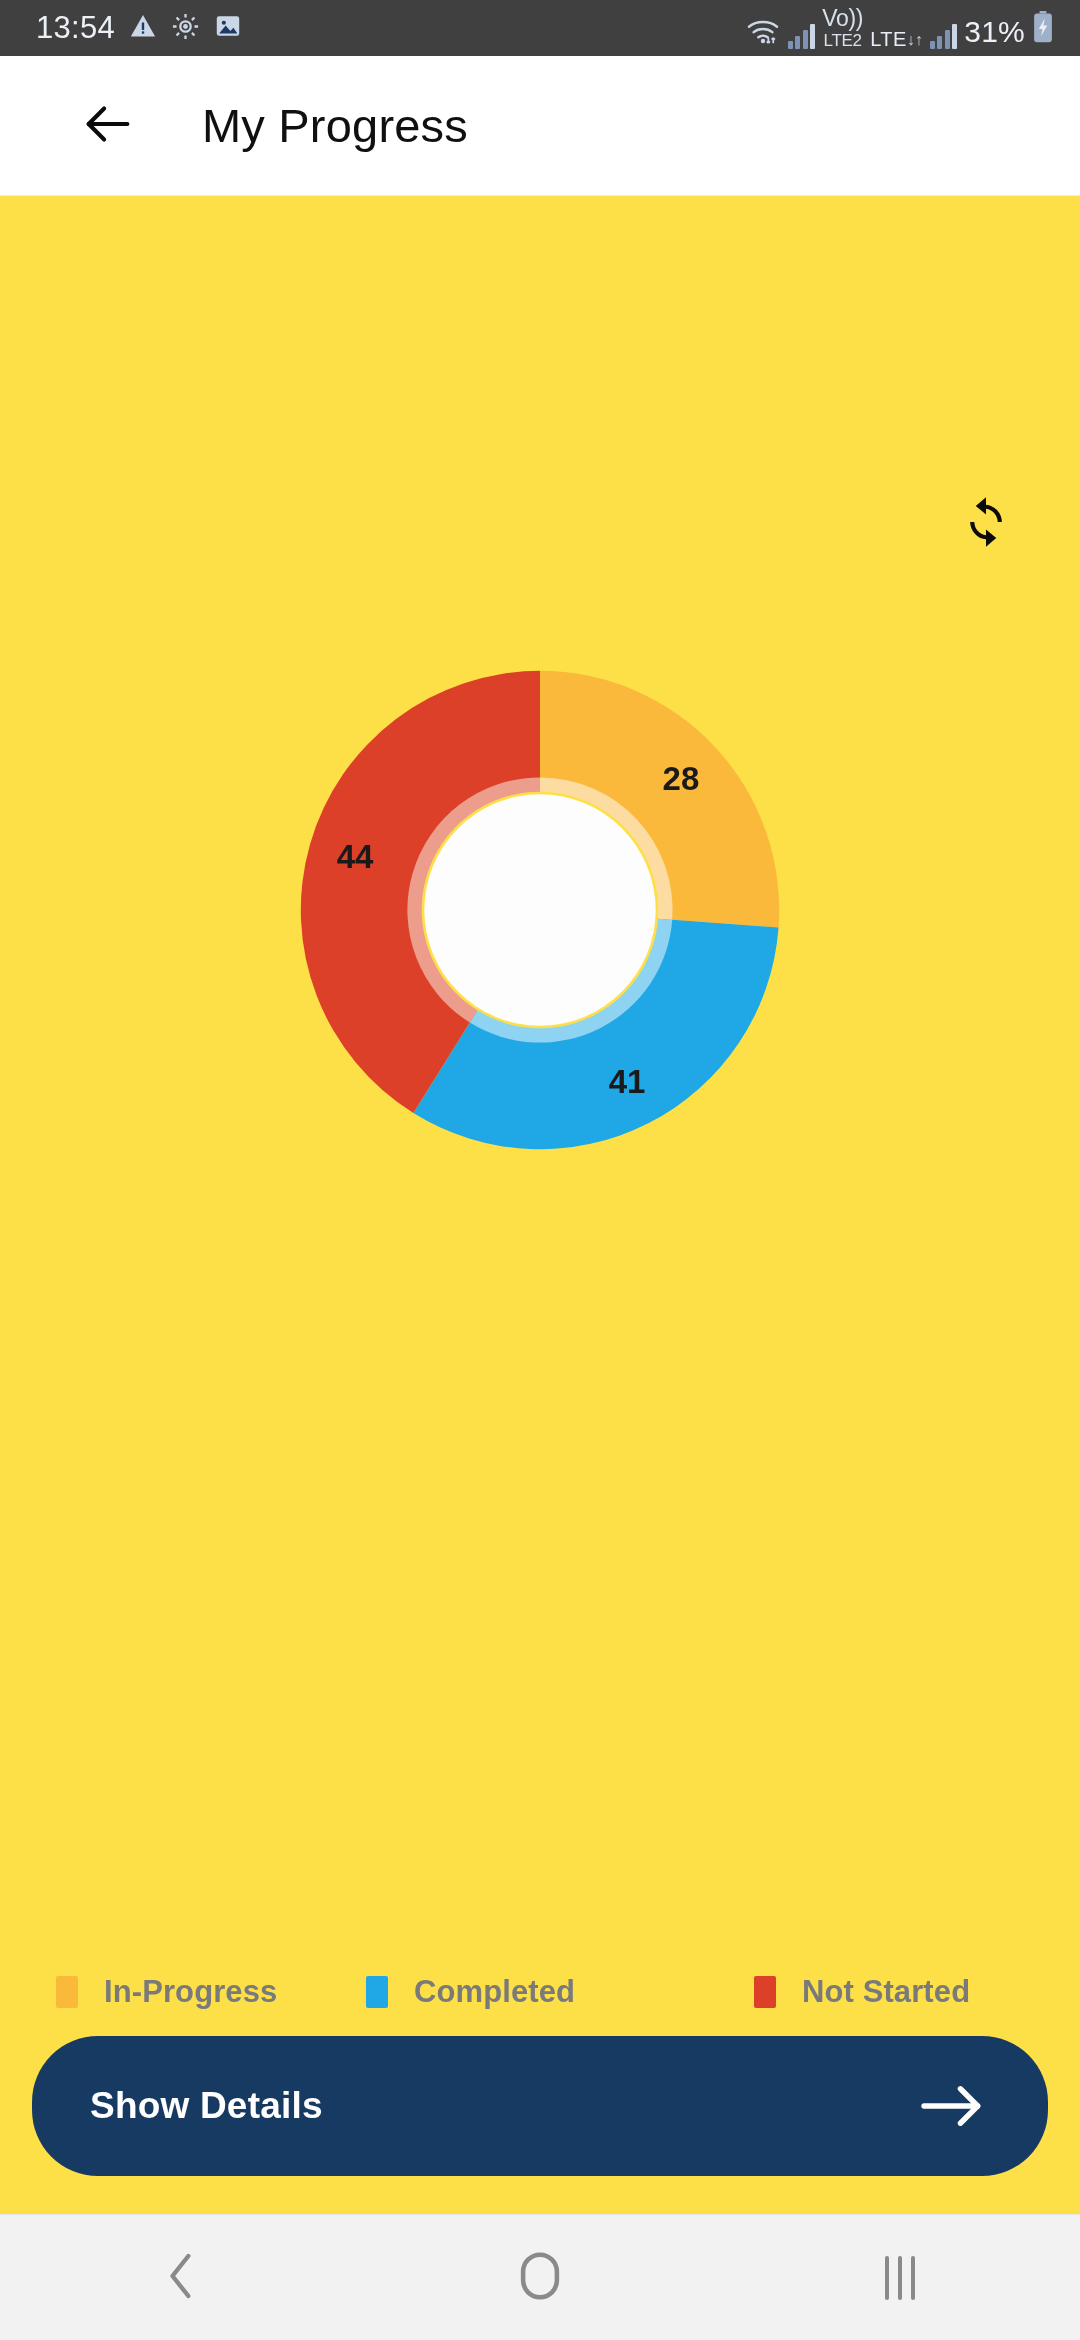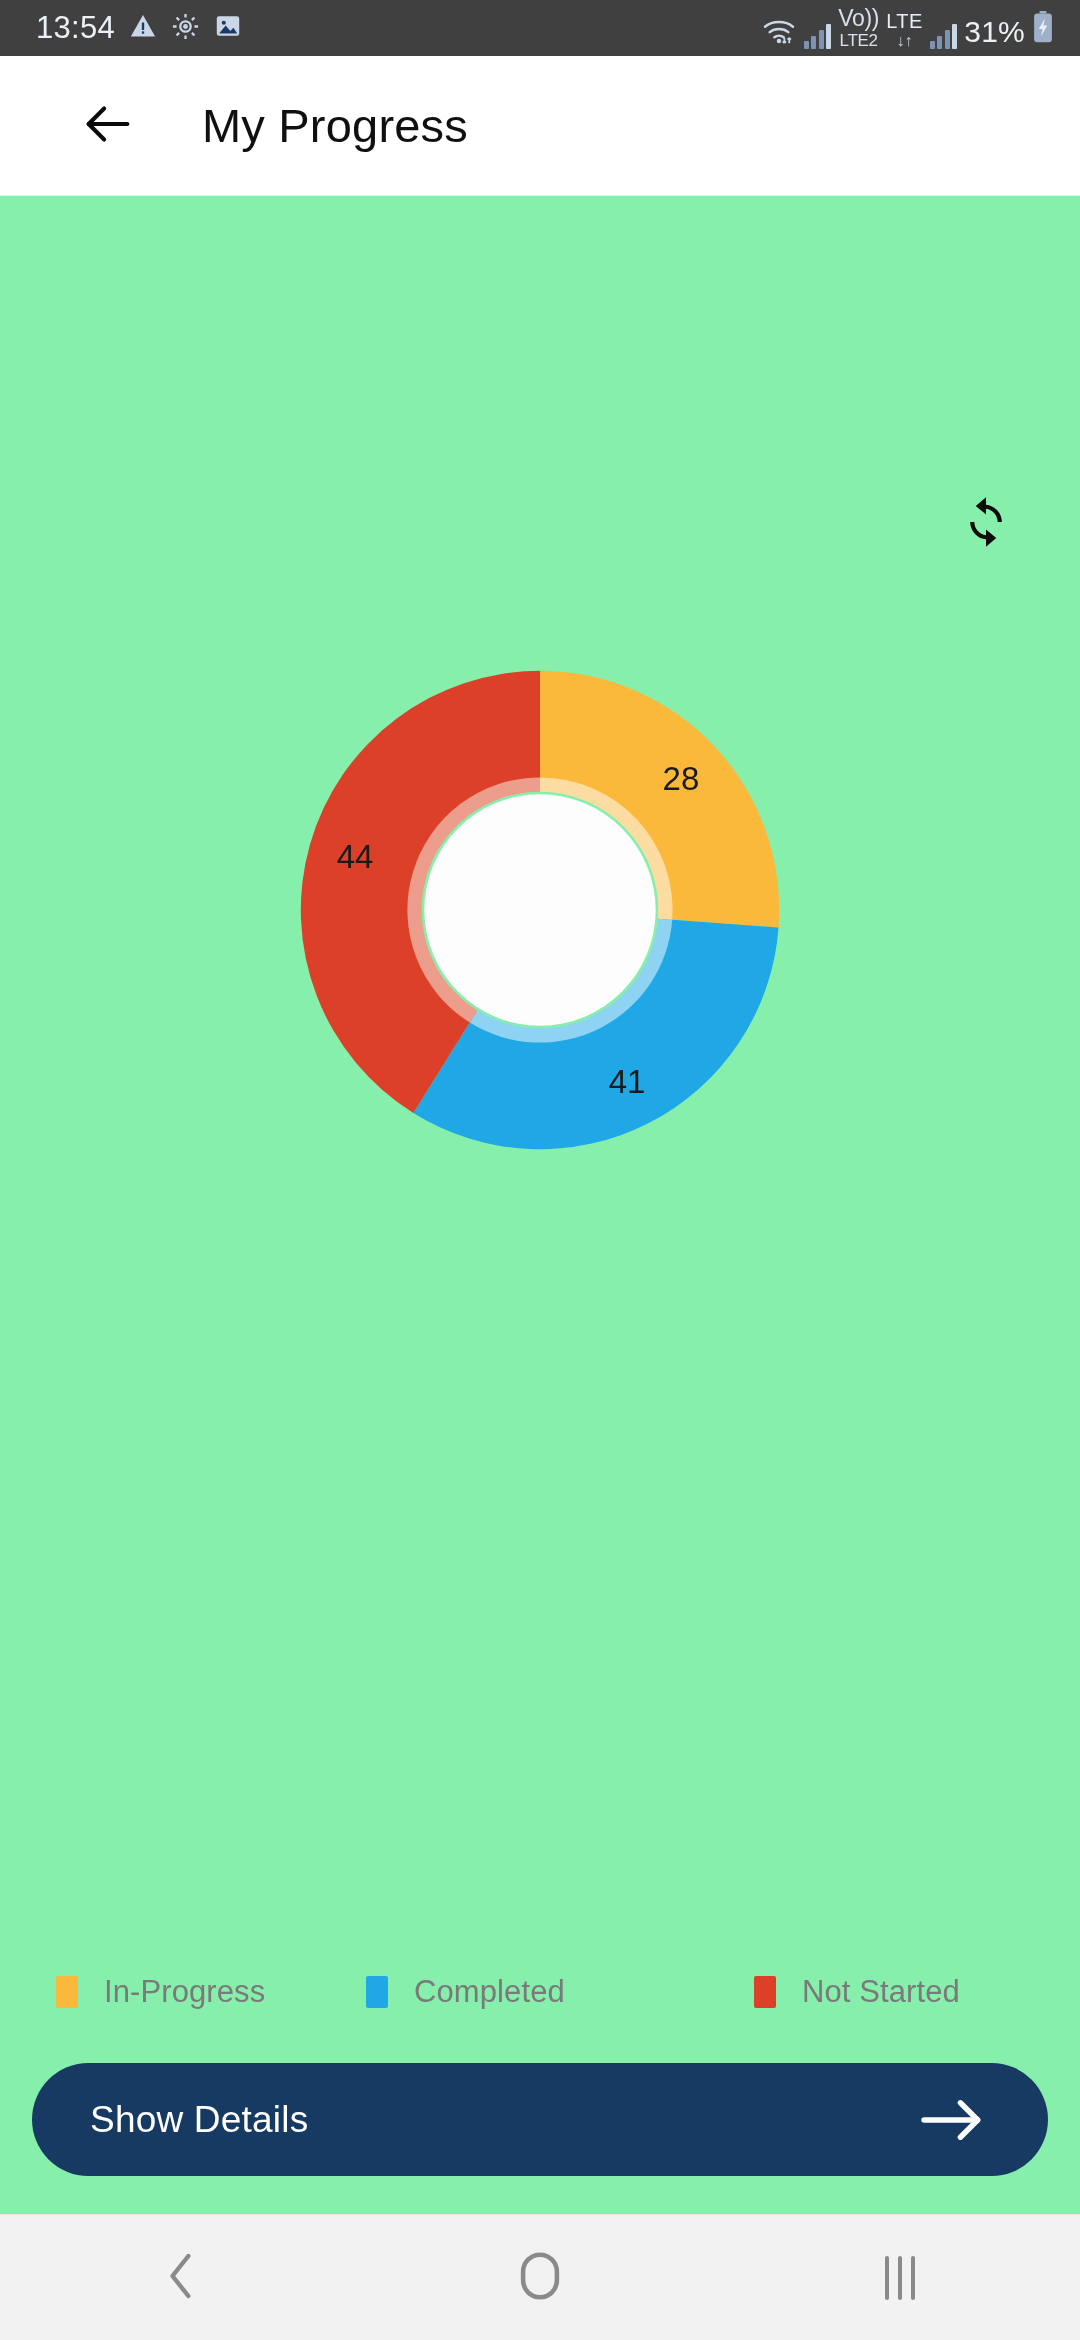--- a/index.html
+++ b/index.html
@@ -37,21 +37,21 @@
   .sig i:nth-child(4){height:25px;}
   .sig.dim i { background:#7E93B3; }
   .sig.dim i:nth-child(4){ background:#CBD6E6; }
 
   .volte {
     display:flex; flex-direction:column; align-items:center;
     line-height:1; color:#D7E0EC;
   }
   .volte .l1 { font-size:23px; letter-spacing:-0.3px; }
   .volte .l2 { font-size:17px; letter-spacing:-0.3px; margin-top:2px; }
-  .lte-wrap { display:flex; flex-direction:column; align-items:center; line-height:1; }
+  .lte-wrap { display:flex; flex-direction:row; align-items:center; line-height:1; }
   .lte-wrap .l1 { font-size:20px; letter-spacing:0.5px; color:#E6EDF6; }
   .lte-wrap .l2 { font-size:16px; margin-top:2px; color:#C3D0E2; }
   .sb-batt { font-size:30px; color:#EDF1F7; letter-spacing:0.2px; }
 
   
   .appbar {
     height:140px; flex:0 0 140px;
     background:#FFFFFF;
     display:flex; align-items:center;
     padding-left:72px;
@@ -63,22 +63,22 @@
     cursor:pointer;
   }
   .appbar-title {
     font-size:47px; color:#101010; font-weight:400;
     margin-left:58px; letter-spacing:0.2px;
   }
 
   
   .content {
     position:relative; flex:1 1 auto;
-    background:#86efac;
-    display:flex; flex-direction:column;
+    background:#fde047;
+    display:flex; flex-direction:column;font-weight:bold;
   }
   .sync-btn {
     position:absolute; top:292px; right:58px;
     width:72px; height:72px;
     display:flex; align-items:center; justify-content:center;
     cursor:pointer;
   }
 
   .chart-area {
     position:absolute; left:0; right:0; top:454px;
@@ -112,21 +112,21 @@
     font-size:31px; color:#7A7A7A; letter-spacing:0.1px;
     white-space:nowrap;
   }
 
   
   .cta-wrap {
     position:absolute; left:0; right:0; bottom:38px;
     padding:0 32px;
   }
   .cta {
-    height:113px; border-radius:66px;
+    height:140px; border-radius:66px;
     background:#173A63;
     display:flex; align-items:center;
     padding:0 60px 0 58px;
     cursor:pointer;
   }
   .cta-label {
     color:#FFFFFF; font-size:37px; letter-spacing:0.2px;
   }
   .cta-arrow { margin-left:auto; display:flex; align-items:center; }
 

